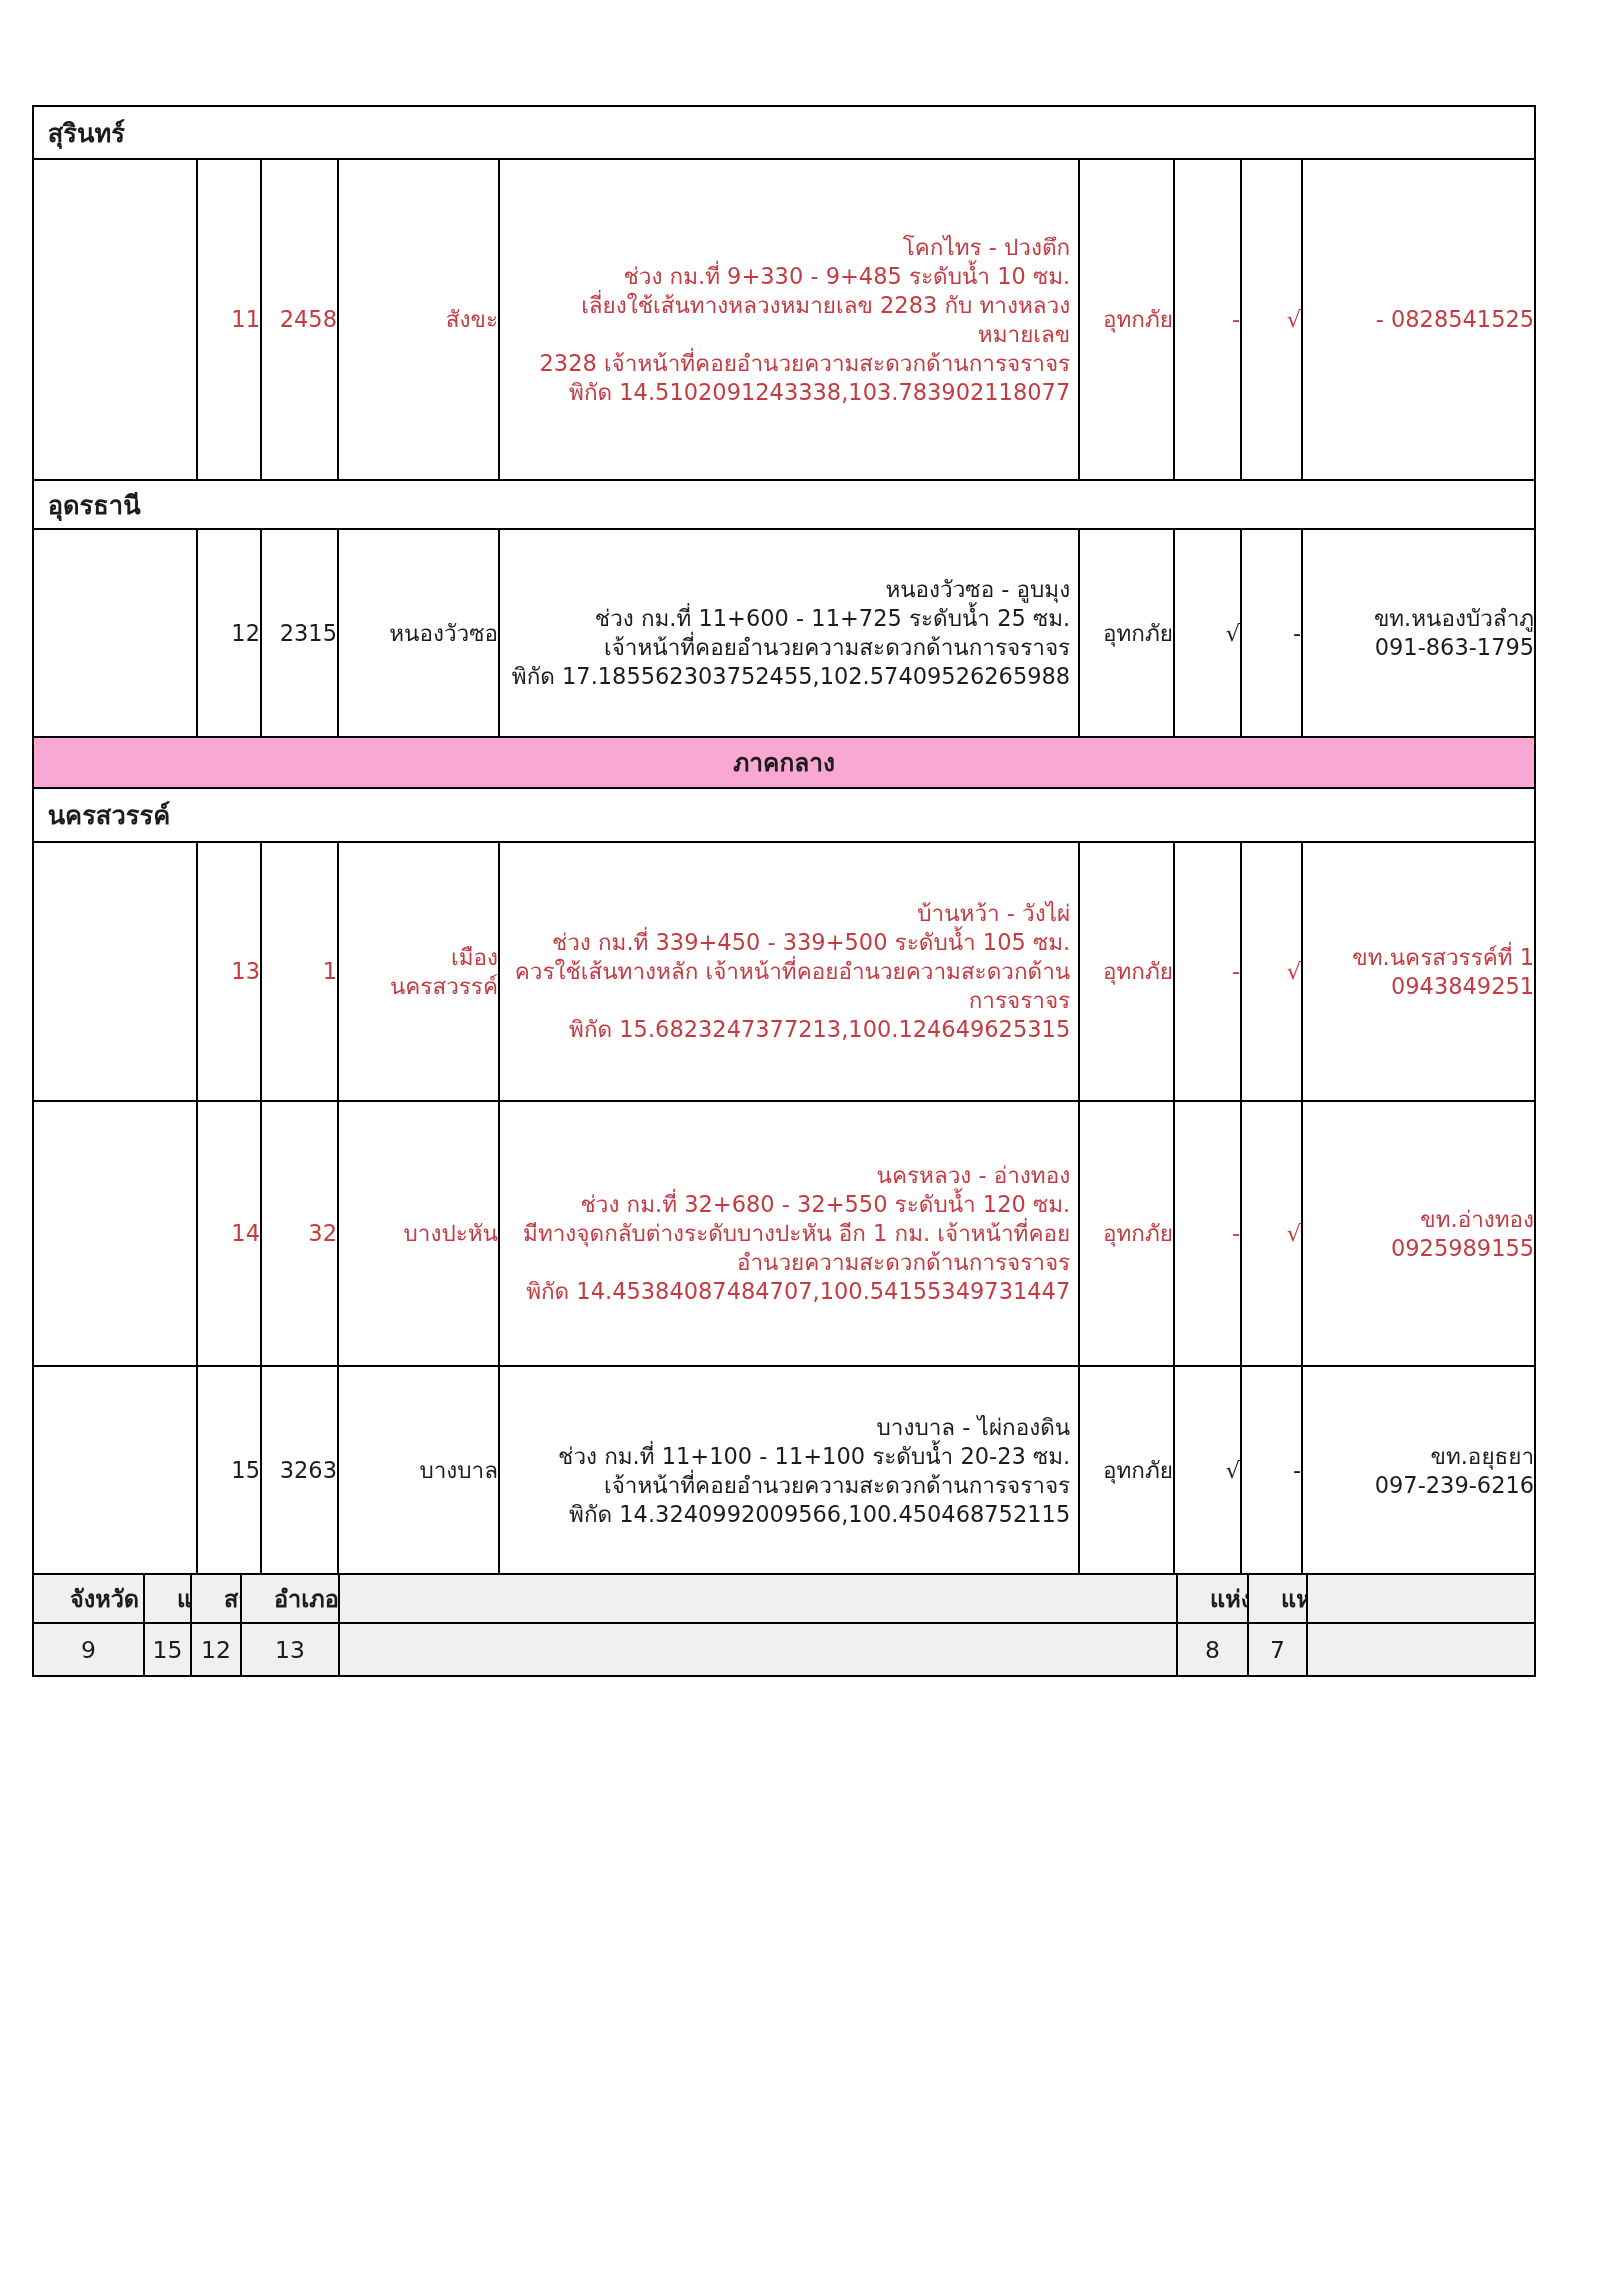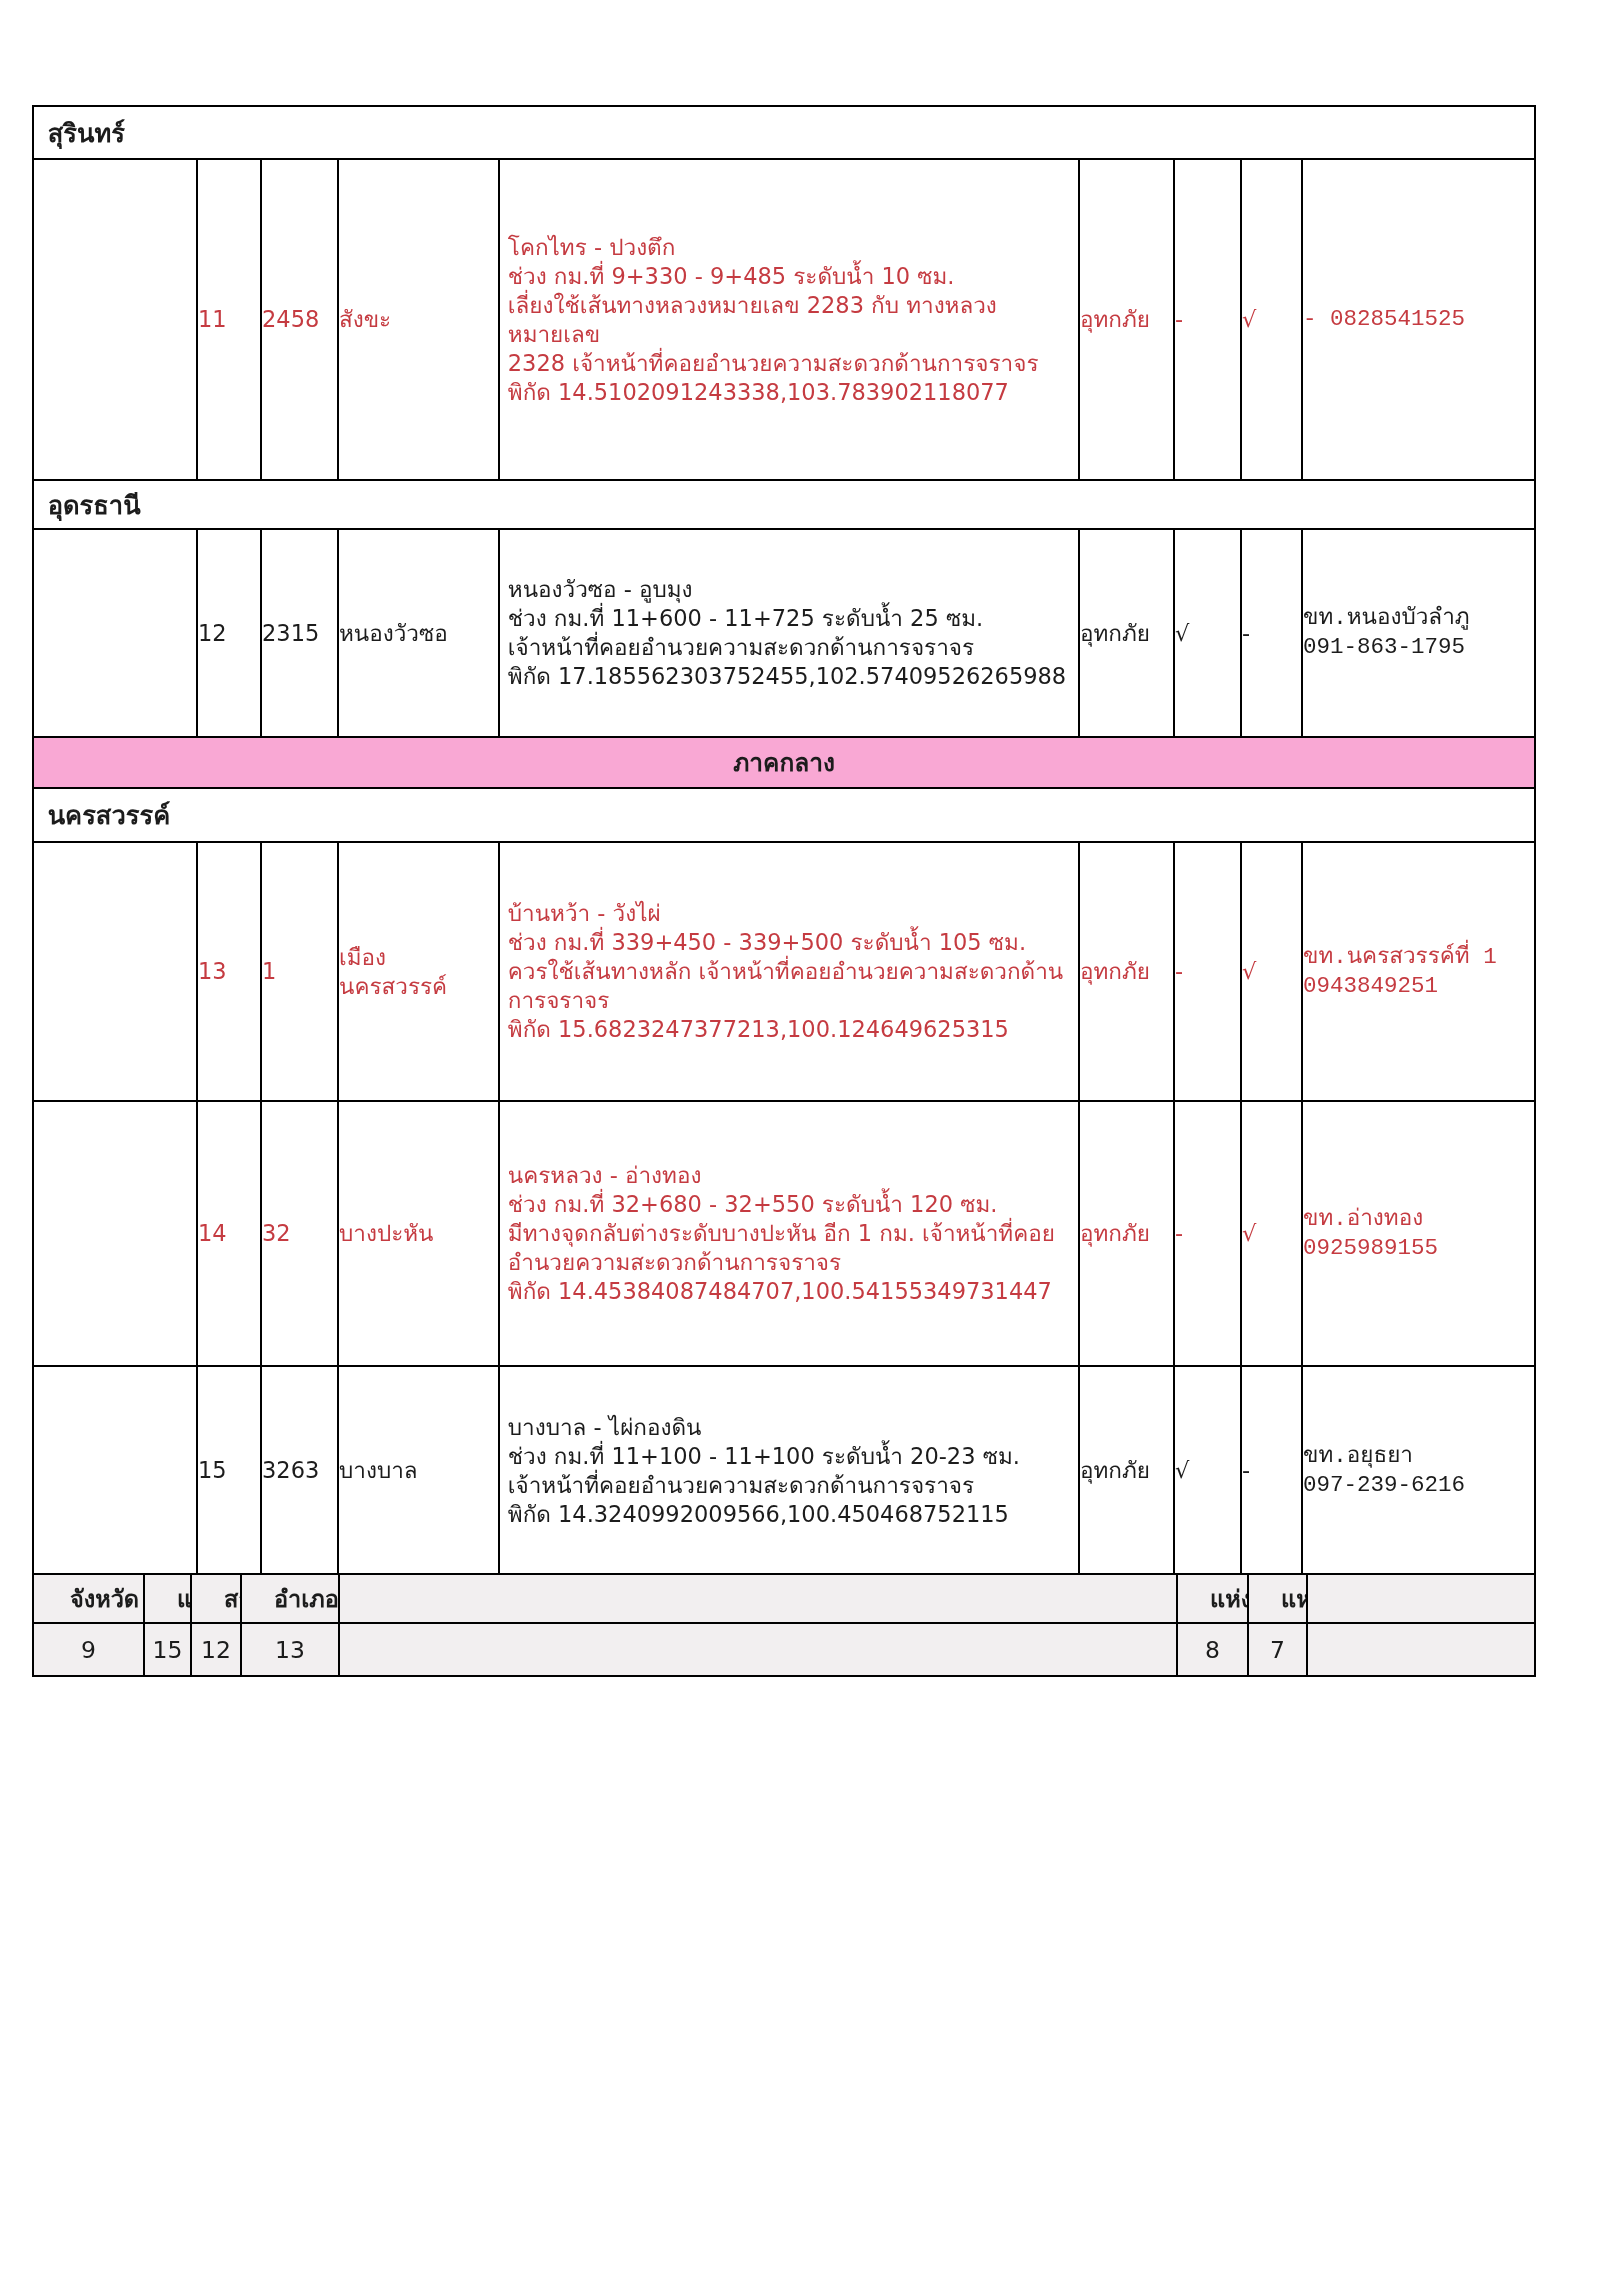--- a/index.html
+++ b/index.html
@@ -5,24 +5,24 @@
   html,body{margin:0;padding:0;}
   body{
     width:1621px;height:2293px;background:#ffffff;position:relative;
     font-family:"DejaVu Sans","Liberation Sans",sans-serif;color:#1c1c1c;
   }
   .tbl-wrap{position:absolute;left:32px;top:105px;width:1252px;}
   table{border-collapse:collapse;table-layout:fixed;width:1502px;background:#fff;}
   td{border:2.9px solid #000;overflow:hidden;padding:0;}
   tr.prov td{font-weight:bold;font-size:25.5px;text-align:left;vertical-align:middle;padding:2px 13.7px;}
   tr.banner td{font-weight:bold;font-size:24.5px;text-align:center;vertical-align:middle;background:#f9a8d4;}
-  tr.row td{text-align:left;vertical-align:middle;font-size:22.5px;line-height:29px;}
+  tr.row td{text-align:right;vertical-align:middle;font-size:22.5px;line-height:29px;}
   .ml{white-space:pre-line;}
   td.desc{line-height:56px;padding:0 7.8px;}
-  td.contact{line-height:59px;font-family:Liberation Mono, monospace;}
+  td.contact{line-height:59px;}
   td.district{line-height:55px;margin-left:13px;}
   tr.red td{color:#c53b41;}
   table.foot{margin-top:-2.9px;}
   table.foot td{text-align:center;vertical-align:middle;background:#f2eff0;font-size:23.5px;}
   tr.fh td{font-weight:bold;padding-left:32px;}
 </style>
 </head>
 <body>
 
 <div class="tbl-wrap">

